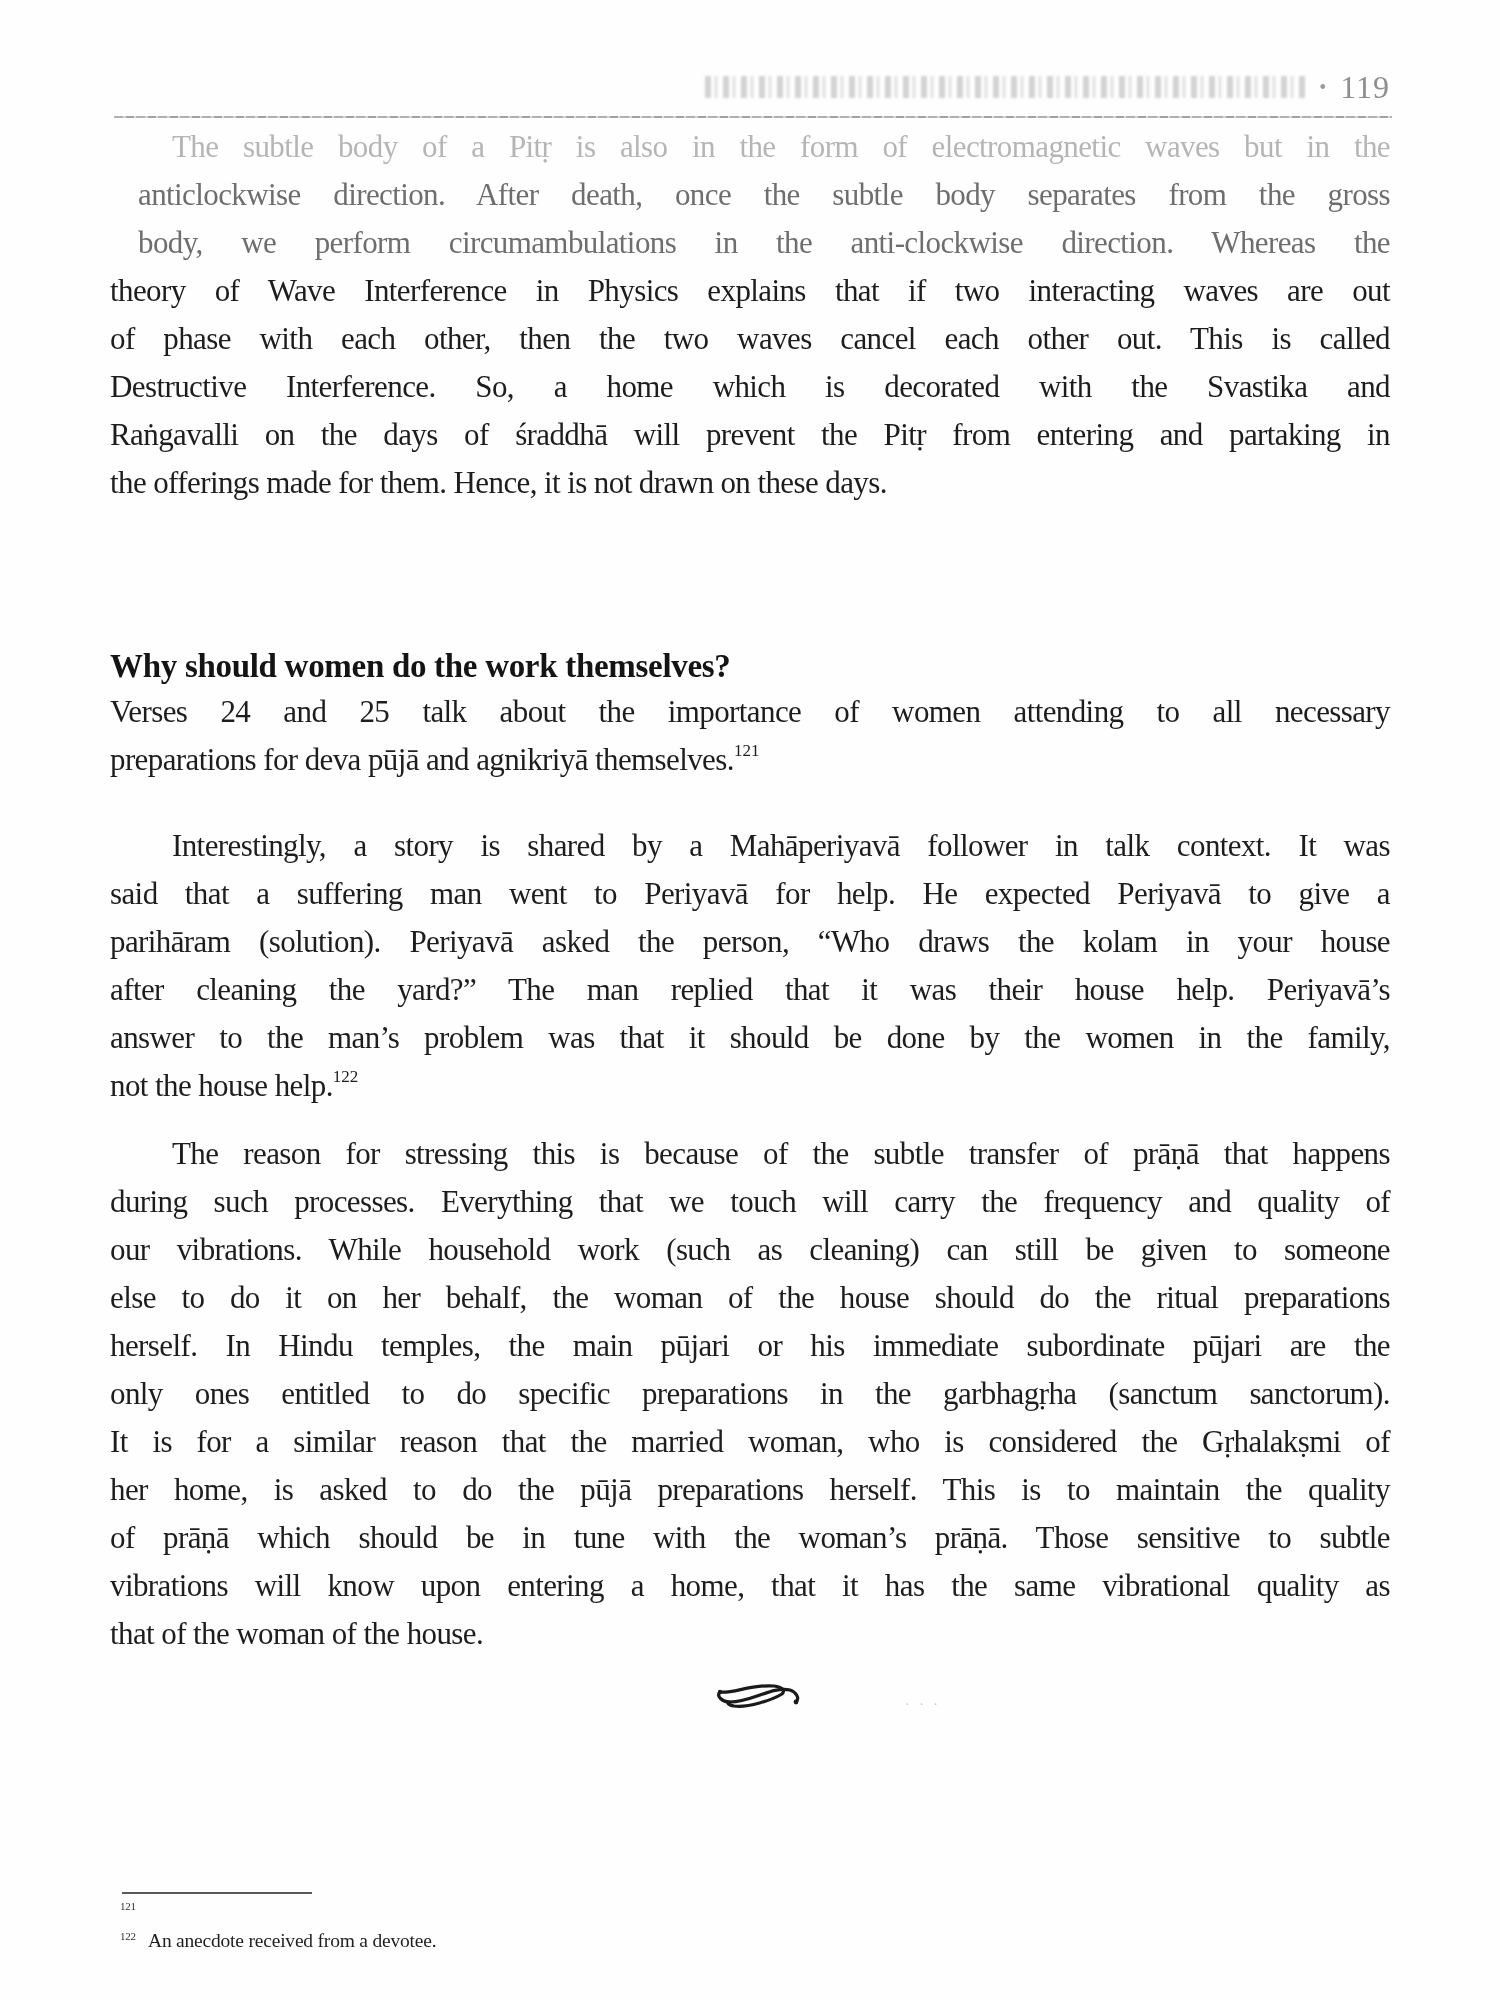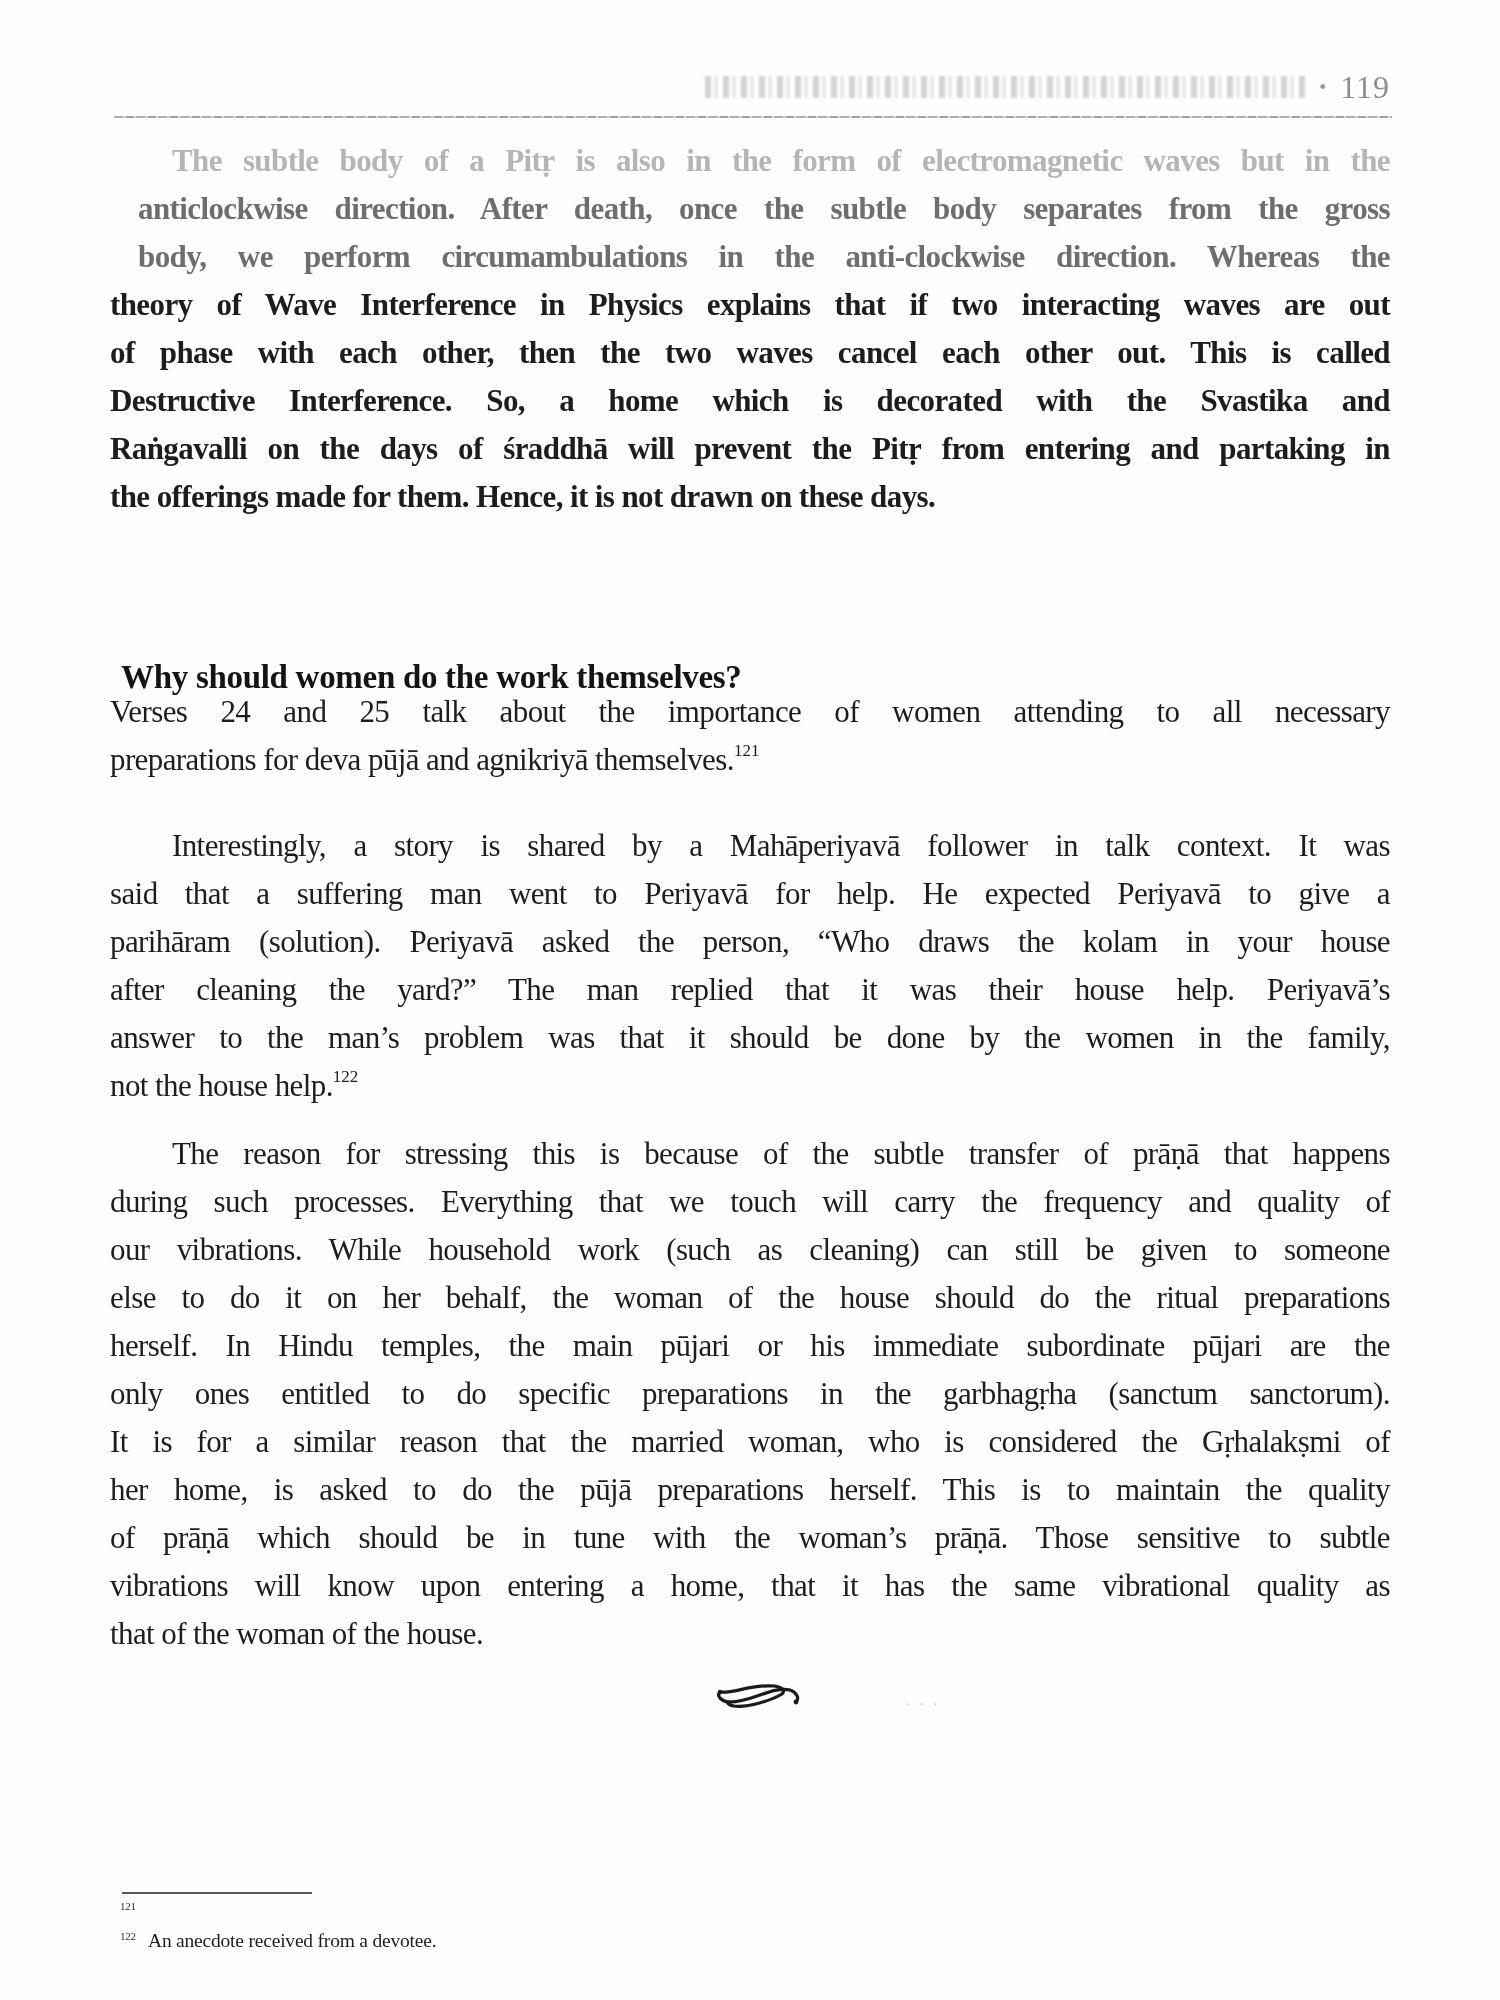--- a/index.html
+++ b/index.html
@@ -91,21 +91,21 @@
     color: #6e6e6e;
     margin-left: 28px;
   }
   sup.fn {
     font-size: 17px;
     vertical-align: 14px;
     line-height: 0;
     letter-spacing: 0;
   }
 
-  #para1 { top: 137px; font-weight: bold; }
+  #para1 { top: 123px; }
   .section-heading {
     position: absolute;
     left: 110px;
     top: 645px;
     font-size: 33px;
     font-weight: bold;
     line-height: 42px;
     color: #141414;
     letter-spacing: -0.3px;
   }
@@ -176,21 +176,21 @@
     <span class="line indent faded">The subtle body of a Pitṛ is also in the form of electromagnetic waves but in the</span>
     <span class="line semi-faded">anticlockwise direction. After death, once the subtle body separates from the gross</span>
     <span class="line semi-faded">body, we perform circumambulations in the anti-clockwise direction. Whereas the</span>
     <span class="line">theory of Wave Interference in Physics explains that if two interacting waves are out</span>
     <span class="line">of phase with each other, then the two waves cancel each other out. This is called</span>
     <span class="line">Destructive Interference. So, a home which is decorated with the Svastika and</span>
     <span class="line">Raṅgavalli on the days of śraddhā will prevent the Pitṛ from entering and partaking in</span>
     <span class="line last">the offerings made for them. Hence, it is not drawn on these days.</span>
   </div>
 
-  <h2 class="section-heading" style="margin:11px;">Why should women do the work themselves?</h2>
+  <h2 class="section-heading" style="margin:0;">Why should women do the work themselves?</h2>
 
   <div class="column" id="para2">
     <span class="line">Verses 24 and 25 talk about the importance of women attending to all necessary</span>
     <span class="line last"><span>preparations for deva pūjā and agnikriyā themselves.</span><sup class="fn">121</sup></span>
   </div>
 
   <div class="column" id="para3">
     <span class="line indent">Interestingly, a story is shared by a Mahāperiyavā follower in talk context. It was</span>
     <span class="line">said that a suffering man went to Periyavā for help. He expected Periyavā to give a</span>
     <span class="line">parihāram (solution). Periyavā asked the person, “Who draws the kolam in your house</span>

